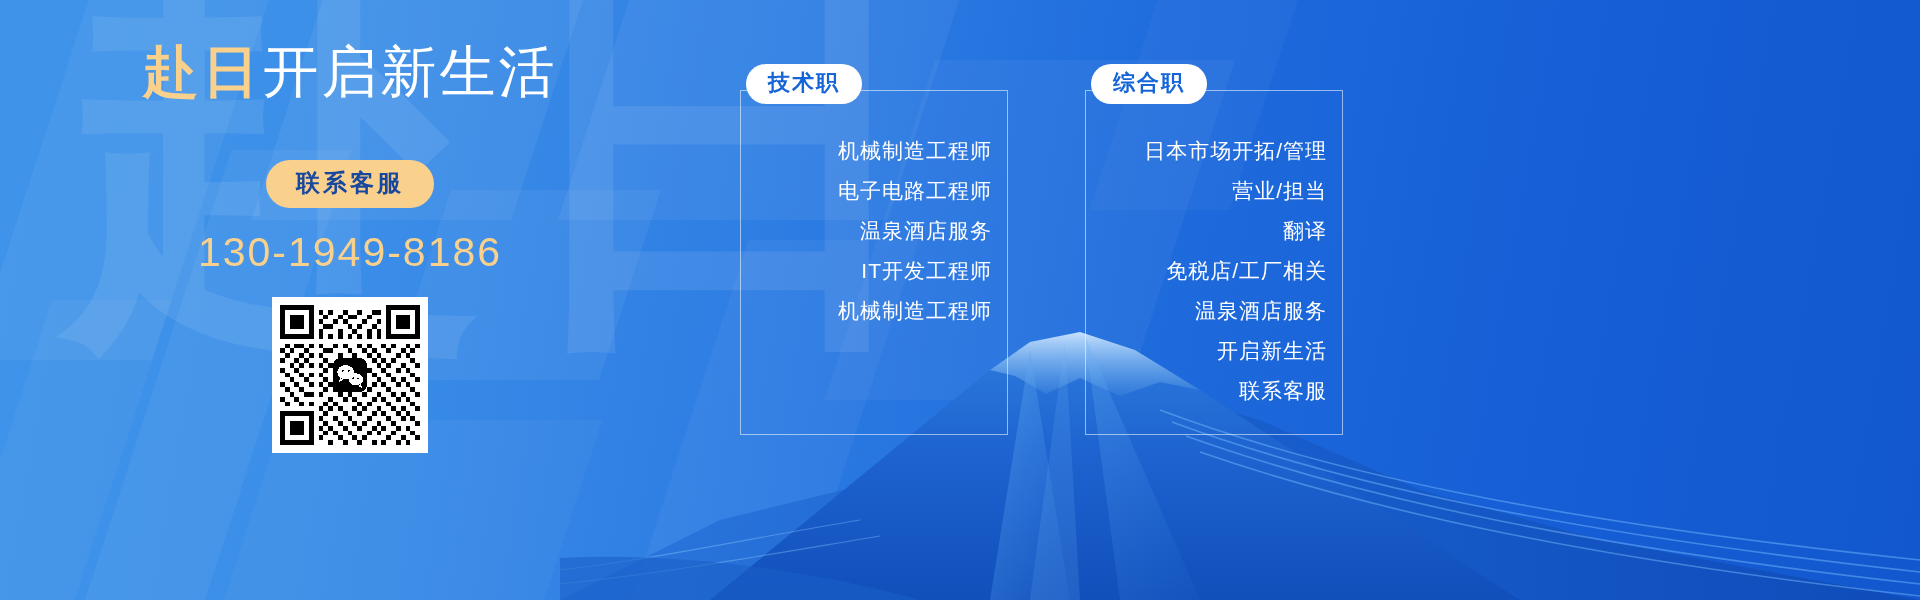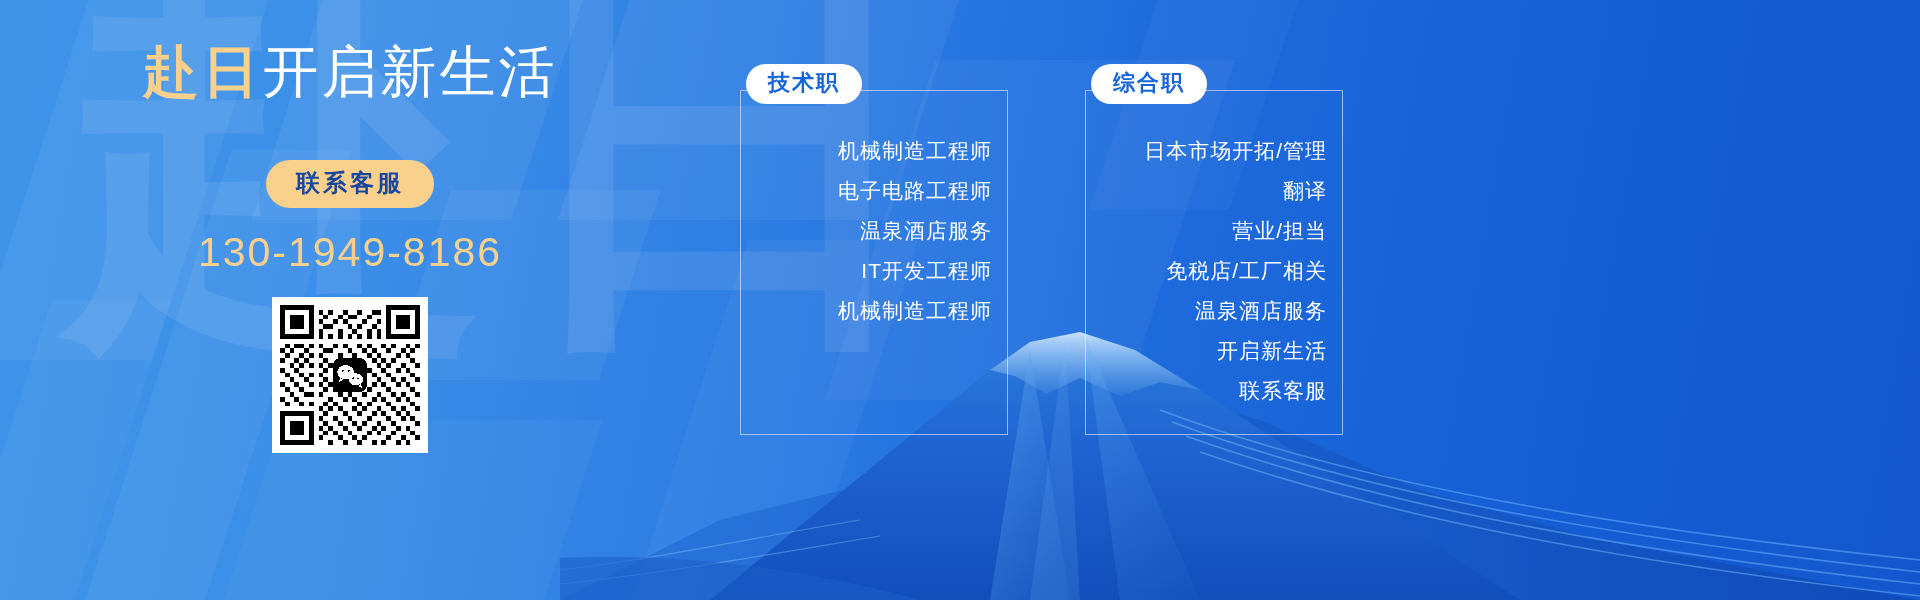--- a/index.html
+++ b/index.html
@@ -468,22 +468,22 @@
         <li>IT开发工程师</li>
         <li>机械制造工程师</li>
       </ul>
     </div>
 
     <div class="job-col general">
       <div class="frame"></div>
       <div class="badge">综合职</div>
       <ul class="job-list">
         <li>日本市场开拓/管理</li>
+        <li>营业/担当</li>
         <li>翻译</li>
-        <li>营业/担当</li>
         <li>免税店/工厂相关</li>
         <li>温泉酒店服务</li>
         <li>开启新生活</li>
         <li>联系客服</li>
       </ul>
     </div>
 
   </div>
 </div>
 

